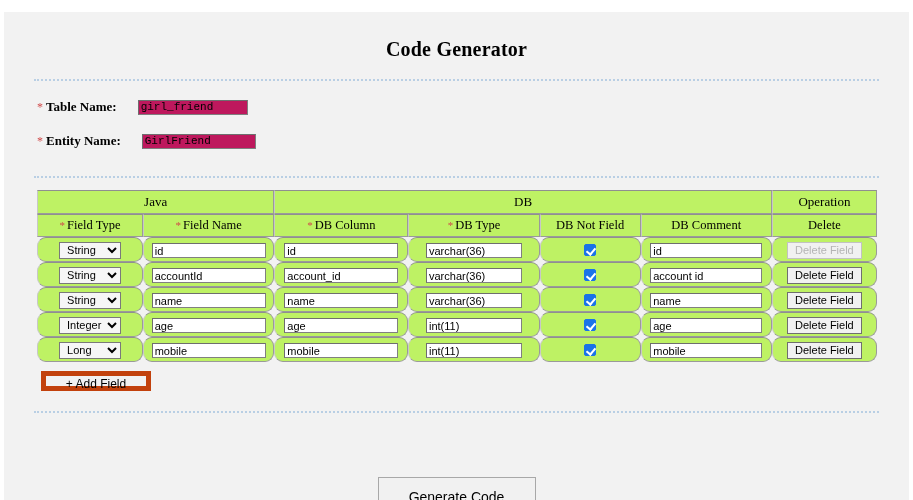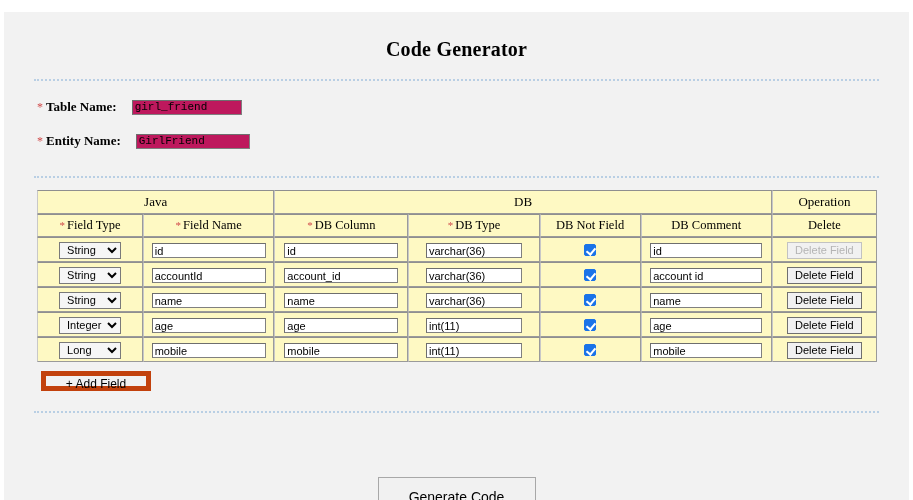--- a/index.html
+++ b/index.html
@@ -50,21 +50,21 @@
     font-family: "Liberation Serif", serif;
     font-size: 12px;
     line-height: 1;
     margin-right: 3px;
   }
   .flabel {
     font-family: "Liberation Serif", serif;
     font-weight: bold;
     font-size: 13px;
     color: #000;
-    margin-right: 15px;
+    margin-right: 21px;
     white-space: nowrap;
   }
   input.txt {
     font-family: Liberation Mono, monospace;
     font-size: 11px;
     color: #000;
     background: #be185d;
     border: 1px solid #7f7f7f;
     border-top-color: #6e6e6e;
     border-left-color: #6e6e6e;
@@ -81,21 +81,21 @@
     border-spacing: 0;
     margin: 12px 0 0 33px;
     width: 840px;
     table-layout: fixed;
     background: #f2f2f2;
   }
   table.fields td, table.fields th {
     border: 1px solid #9a9a9a;
     border-top-color: #8f8f8f;
     border-left-color: #c8c8c8;
-    background: #fef9c3;
+    background: #bef264;
     padding: 0;
     font-weight: normal;
   }
   th.grp {
     font-family: "Liberation Serif", serif;
     font-weight: bold;
     font-size: 13px;
     height: 22px;
     text-align: center;
     color: #000;
@@ -107,20 +107,21 @@
     height: 21px;
     text-align: center;
     color: #000;
     white-space: nowrap;
   }
   th.col .req { font-size: 11px; margin-right: 2px; }
   td.cell {
     height: 23px;
     text-align: center;
     vertical-align: middle;
+    border-radius: 9px;
   }
   select.typesel {
     font-family: "Liberation Sans", sans-serif;
     font-size: 11px;
     height: 17px;
     width: 62px;
     background: #f6f6f6;
     border: 1px solid #7a7a7a;
     color: #000;
     padding: 0 0 0 3px;

